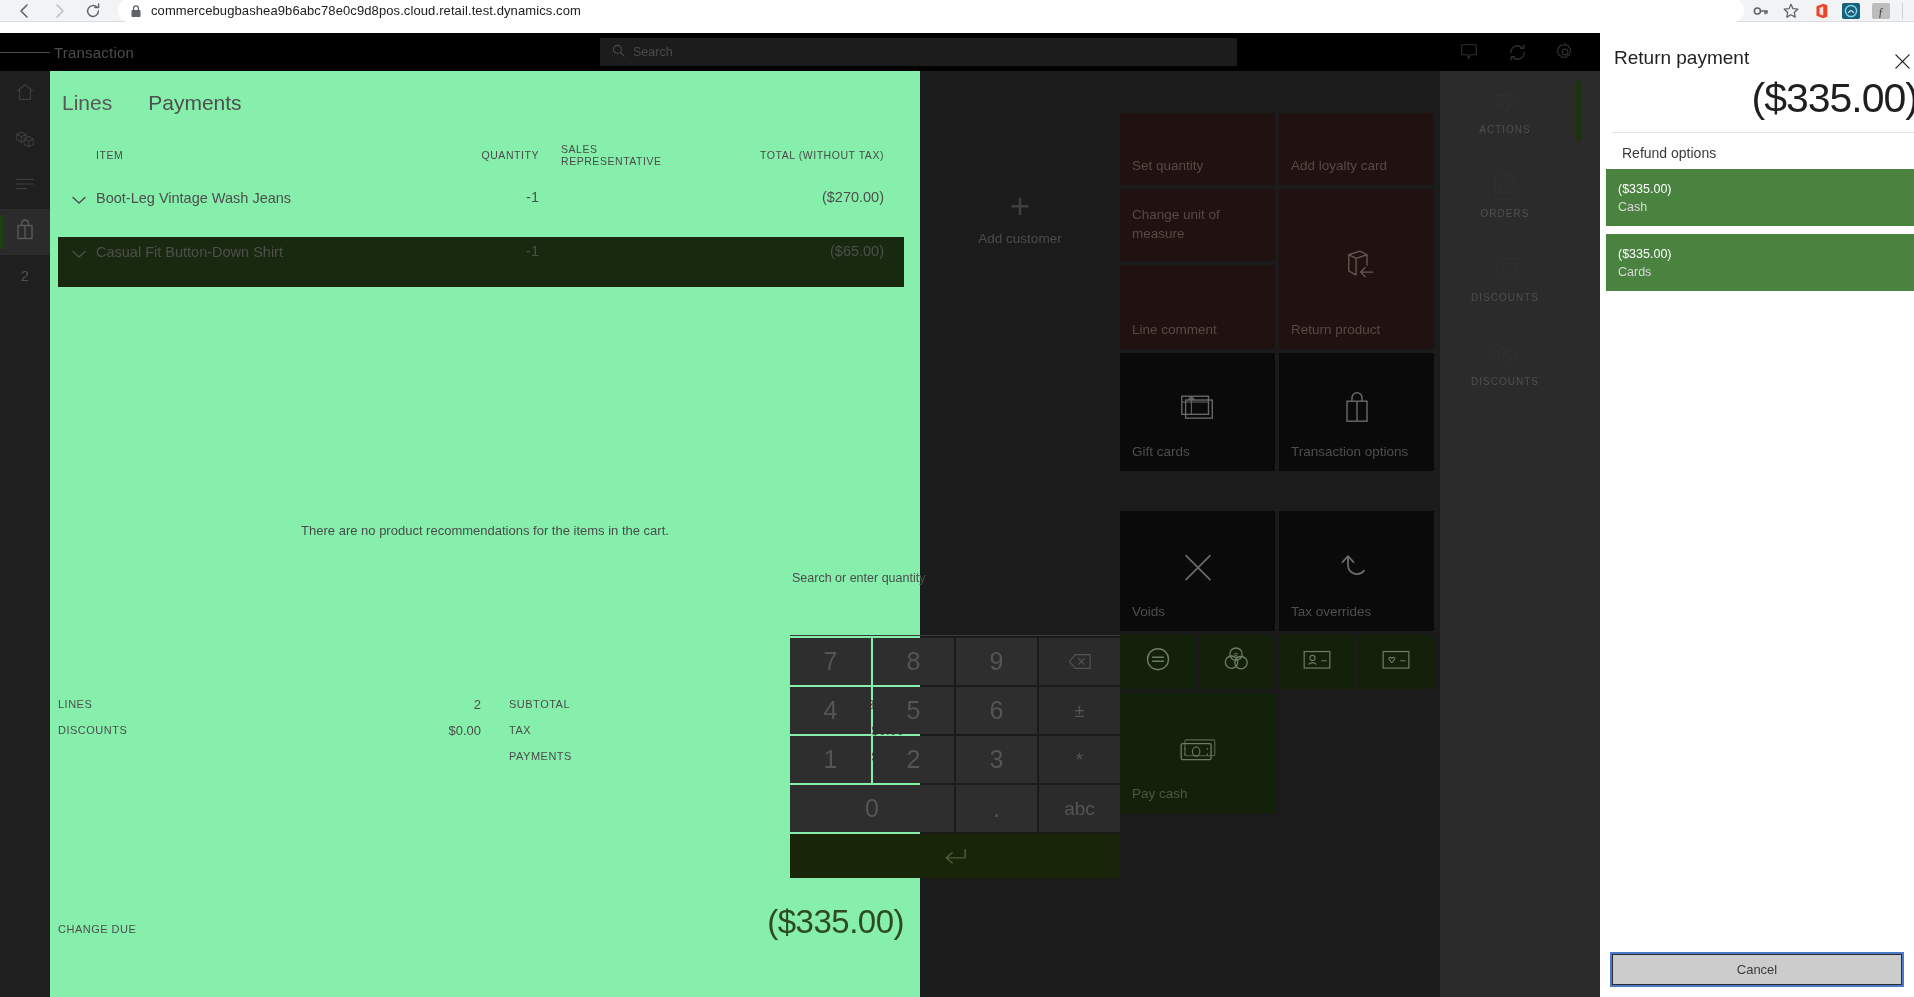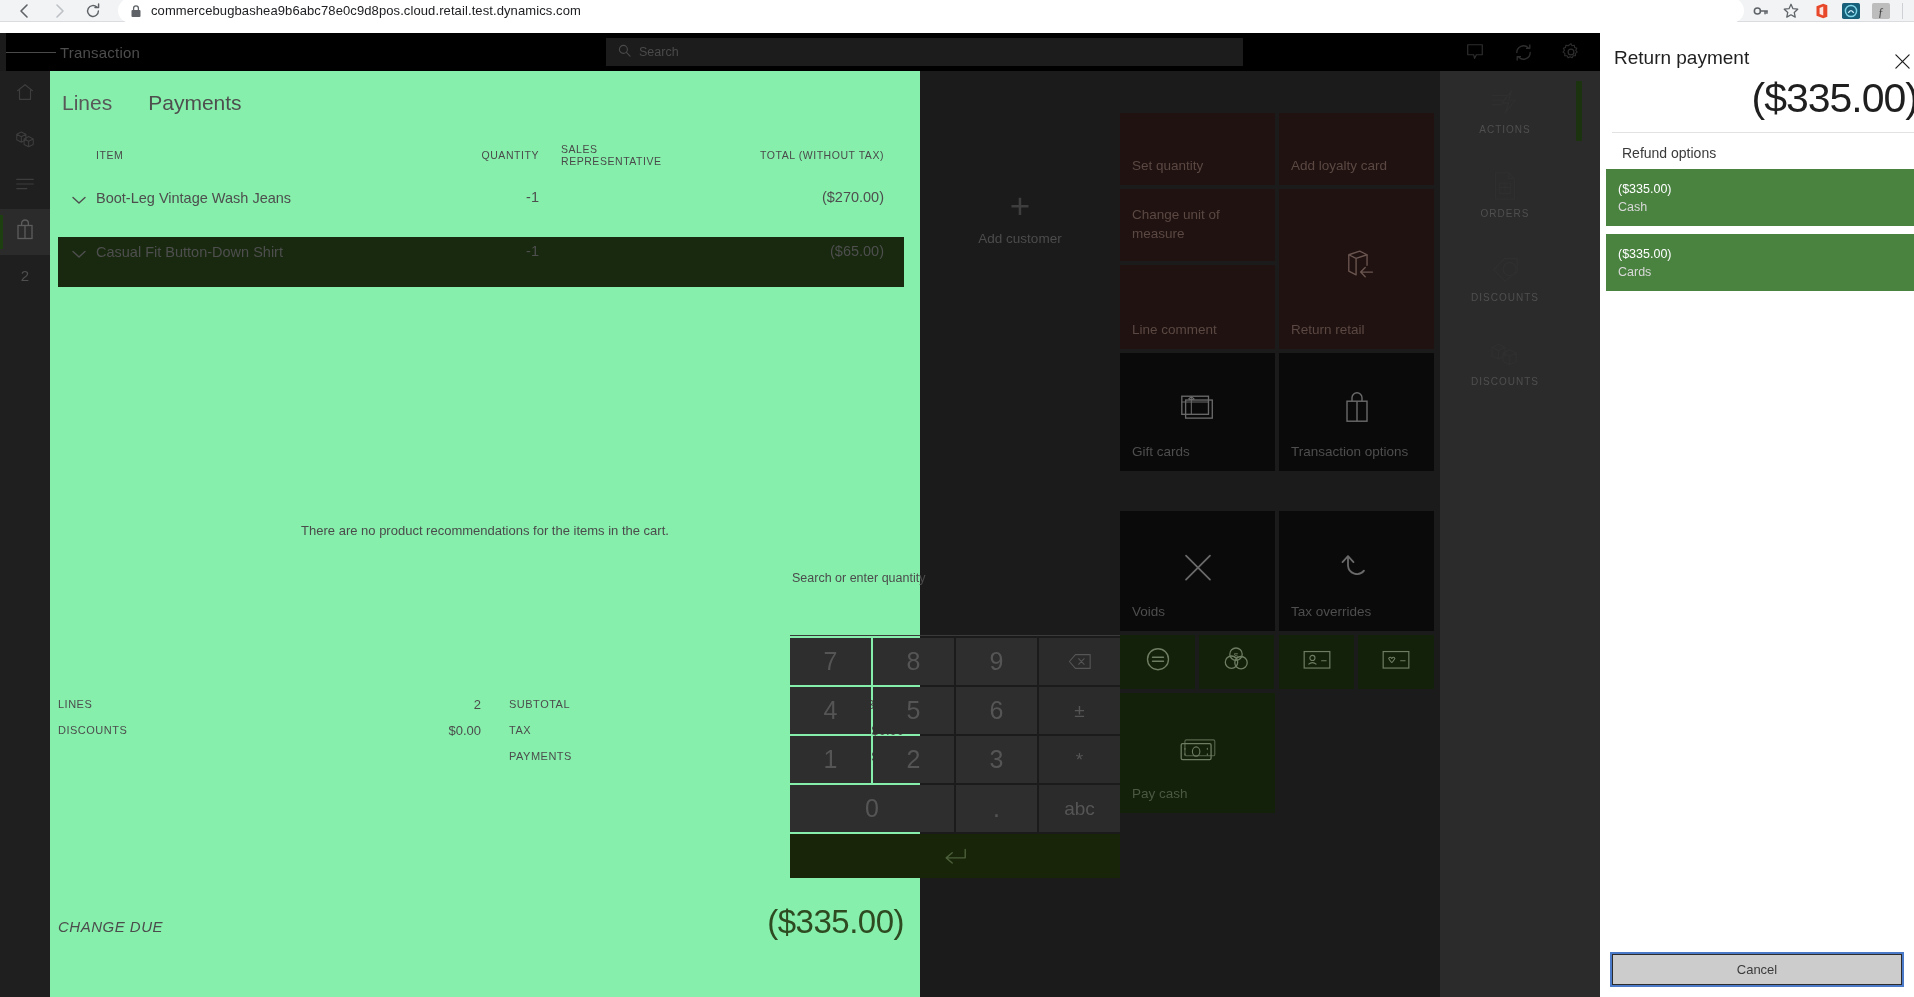--- a/index.html
+++ b/index.html
@@ -39,21 +39,21 @@
 
   
   #pos-app {
     position: absolute; left: 0; top: 33px; width: 1600px; height: 964px;
     background: #1b1b1b; overflow: hidden;
   }
   
 
   #pos-header {
     position: absolute; left: 0; top: 0; width: 1600px; height: 38px;
-    background: #000000; display: flex; align-items: center; margin-left: 6px;
+    background: #000000; display: flex; align-items: center;
   }
   #hamburger { width: 50px; height: 38px; display:flex; align-items:center; justify-content:center; }
   #hamburger i { display:block; width:19px; height:1px; background:#4a4a4a; margin:2.5px 0; }
   #app-title { color:#4d4d4d; font-size: 15px; margin-left: 4px; letter-spacing:.2px; }
   #pos-search {
     position:absolute; left: 600px; top: 5px; width: 637px; height: 28px;
     background:#1c1c1c; display:flex; align-items:center; padding-left:12px; gap:8px;
   }
   #pos-search span { color:#4a4a4a; font-size:12.5px; }
   #header-icons { position:absolute; right: 8px; top: 0; height:38px; display:flex; align-items:center; gap: 26px; padding-right: 16px;}
@@ -100,21 +100,21 @@
   
   #totals { position:absolute; left:8px; bottom:228px; width:846px; }
   .tot-grid { display:flex; }
   .tot-col { width:50%; }
   .tot-row { display:flex; height:26px; align-items:center; font-size:11px; letter-spacing:.5px; color:#4c4c4c; }
   .tot-row .lbl { flex:1; }
   .tot-row .val { text-align:right; font-size:13px; letter-spacing:0; }
   #change-due {
     position:absolute; left:8px; bottom:56px; width:846px; display:flex; align-items:flex-end; justify-content:space-between;
   }
-  #change-due .lbl { font-size:15px; letter-spacing:.5px; color:#4c4c4c; padding-bottom:6px;font-style:italic; }
+  #change-due .lbl { font-size:11px; letter-spacing:.5px; color:#4c4c4c; padding-bottom:6px; }
   #change-due .val { font-size:33px; color:#2e4a21; letter-spacing:-.5px; }
 
   
   #center-col { position:absolute; left:920px; top:38px; width:200px; height:926px; }
   #add-customer {
     position:absolute; left:-130px; top:120px; width:460px; text-align:center;
   }
   #add-customer .plus { font-size:35px; color:#3e3e3e; line-height:30px; font-weight:300; }
   #add-customer .lbl { font-size:13.5px; color:#4c4c4c; margin-top:10px; }
   #numpad-wrap { position:absolute; left:-130px; top:500px; width:330px; }
@@ -445,21 +445,21 @@
     </div>
     <div class="tile maroon" style="left:159px;top:118px;width:155px;height:160px">
       <div class="ic">
         <svg width="42" height="42" viewBox="0 0 46 46">
           <path d="M14 12 L26 8 L34 12 L22 16 Z" fill="none" stroke="#6a5550" stroke-width="1.5" stroke-linejoin="round"></path>
           <path d="M14 12 V30 L22 34 V16" fill="none" stroke="#6a5550" stroke-width="1.5" stroke-linejoin="round"></path>
           <path d="M34 12 V24" fill="none" stroke="#6a5550" stroke-width="1.5"></path>
           <path d="M40 31 H28 M32 26 L27 31 L32 36" fill="none" stroke="#6a5550" stroke-width="1.5" stroke-linecap="round" stroke-linejoin="round"></path>
         </svg>
       </div>
-      <span>Return retail</span>
+      <span>Return product</span>
     </div>
     <div class="tile maroon" style="left:0;top:194px;width:155px;height:84px">
       <span>Line comment</span>
     </div>
 
     <div class="tile black" style="left:0;top:282px;width:155px;height:118px">
       <div class="ic">
         <svg width="40" height="34" viewBox="0 0 42 34">
           <rect x="8" y="8" width="28" height="19" fill="none" stroke="#6a6a6a" stroke-width="1.4"></rect>
           <rect x="4" y="4" width="28" height="19" fill="none" stroke="#6a6a6a" stroke-width="1.4"></rect>

